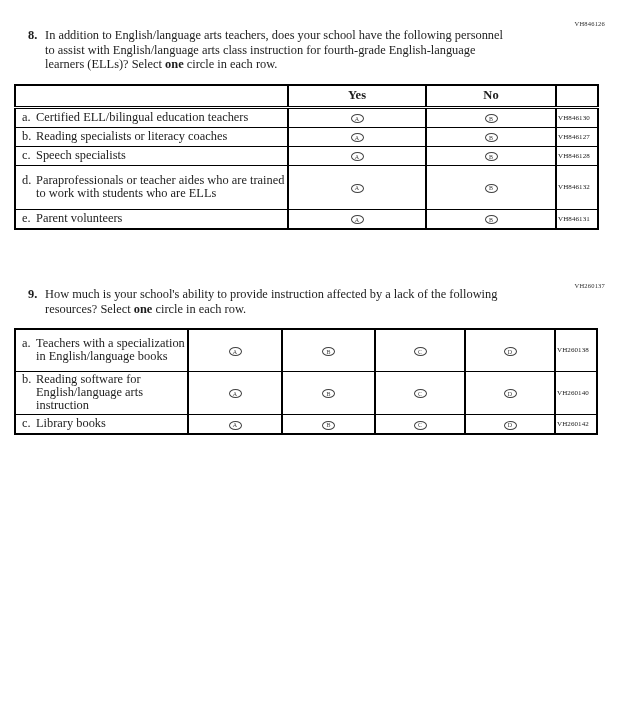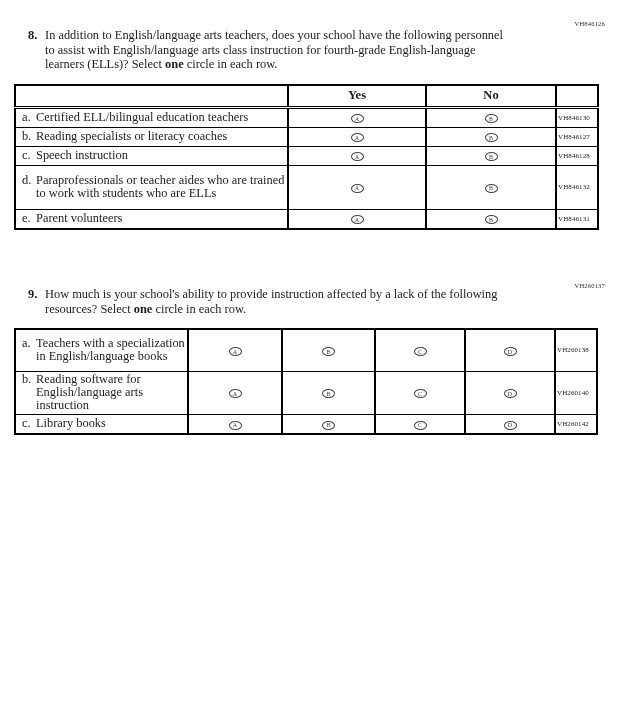--- a/index.html
+++ b/index.html
@@ -140,21 +140,21 @@
             </div>
           </td>
       <td class="cc"><span class="circle">A</span></td>
       <td class="cc"><span class="circle">B</span></td>
       <td class="code">VH846127</td>
     </tr>
     <tr class="r1">
       <td class="lbl">
             <div class="rl">
               <span class="ltr">c.</span>
-              <span class="txt">Speech instruction</span>
+              <span class="txt">Speech specialists</span>
             </div>
           </td>
       <td class="cc"><span class="circle">A</span></td>
       <td class="cc"><span class="circle">B</span></td>
       <td class="code">VH846128</td>
     </tr>
     <tr class="r3">
       <td class="lbl">
             <div class="rl">
               <span class="ltr">d.</span>

